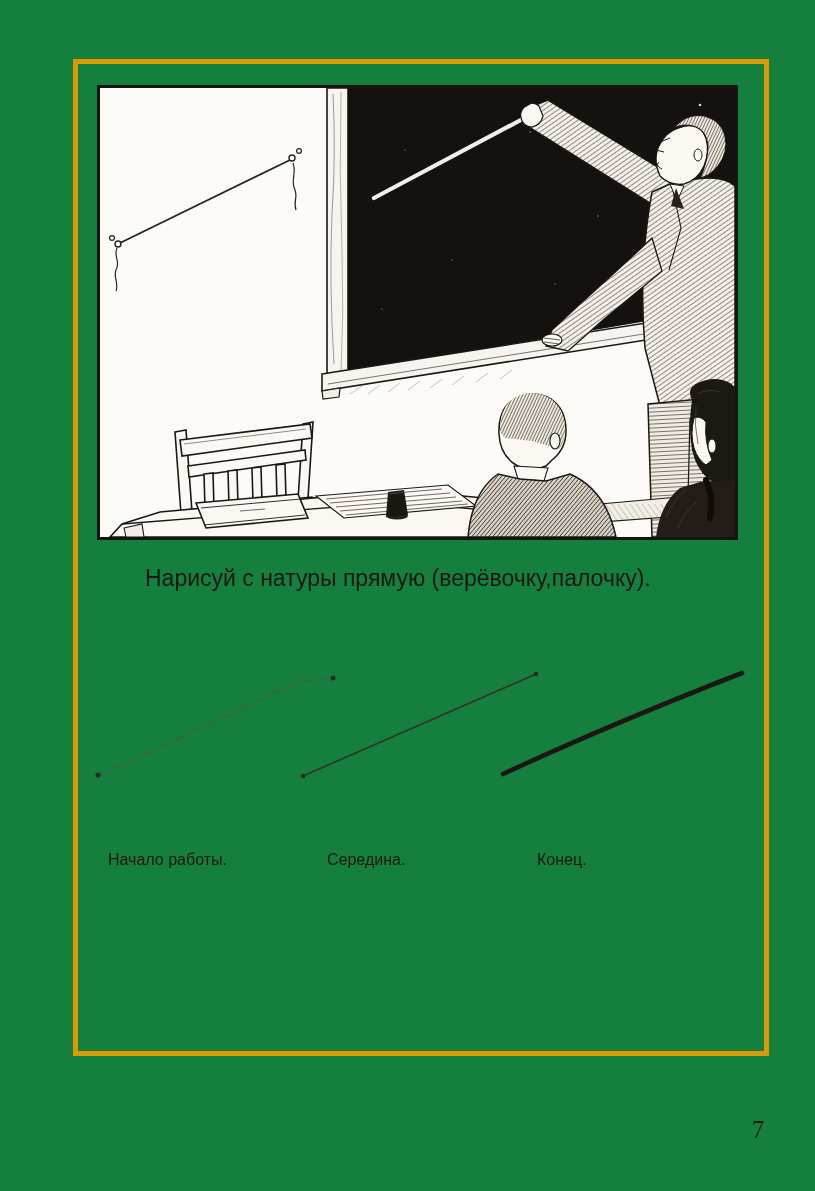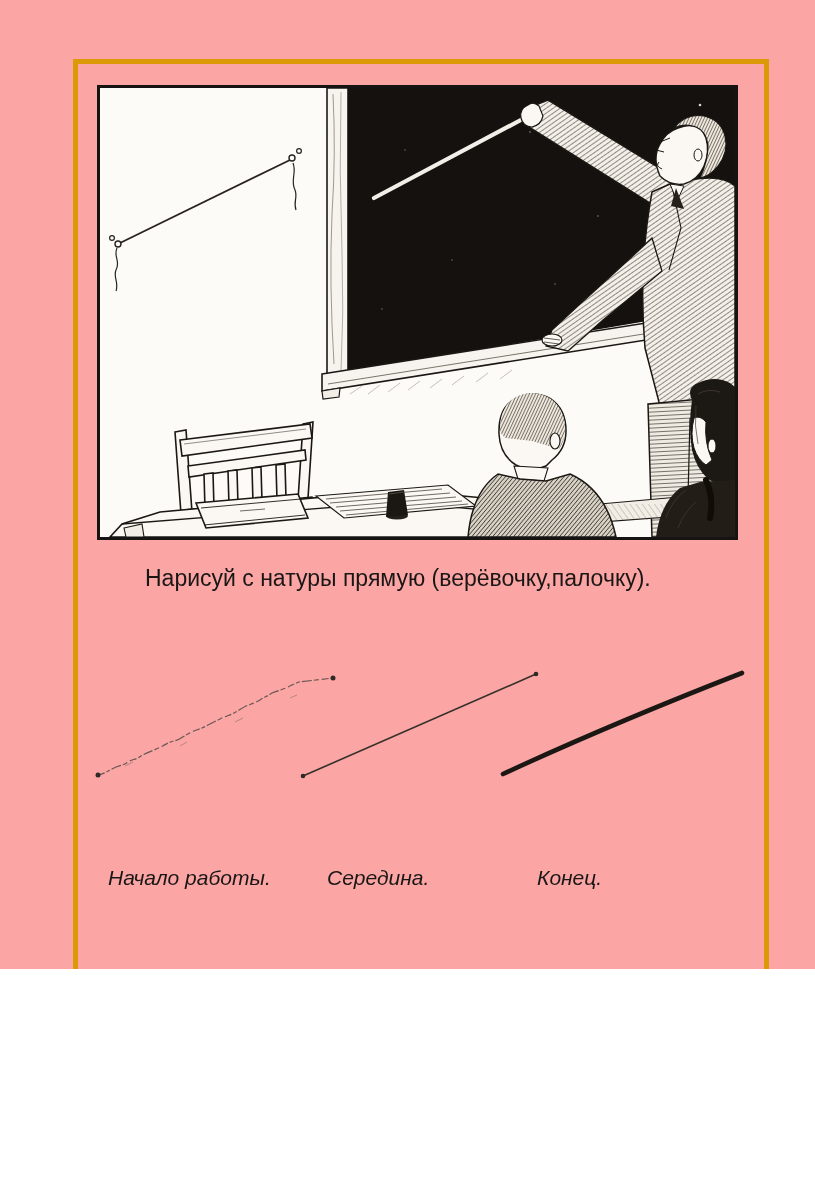--- a/index.html
+++ b/index.html
@@ -2,22 +2,22 @@
 <html style="--gold: #DC9906;"><head>
 <meta charset="utf-8">
 <style>
   :root{
     --gold:#DC9906;
     --ink:#1b1814;
   }
   html,body{margin:0;padding:0;background:#ffffff;}
   .page{
     position:relative;
-    width:815px;height:969px;
-    background:#fca5a5;
+    width:815px;height:1191px;
+    background:#15803d;
     overflow:hidden;
     font-family:"Liberation Sans",sans-serif;
     color:var(--ink);
   }
   .gold-frame{
     position:absolute;left:73px;top:59px;
     width:686px;height:987px;
     border:5px solid var(--gold);
     background:transparent;
   }
@@ -31,24 +31,23 @@
   .caption{
     position:absolute;left:145px;top:564px;margin:0;
     font-size:23px;line-height:28px;white-space:nowrap;
     color:#191715;
   }
   .stages-svg{
     position:absolute;left:85px;top:658px;
     width:670px;height:134px;
   }
   .stage-label{
-    position:absolute;top:864px;margin:0;
-    font-size:21px;line-height:28px;white-space:nowrap;
+    position:absolute;top:846px;margin:0;
+    font-size:16px;line-height:28px;white-space:nowrap;
     color:#191715;
-    font-style:italic;
   }
   .stage-label.start{left:108px;}
   .stage-label.middle{left:327px;}
   .stage-label.end{left:537px;}
   .page-number{
     position:absolute;left:744px;top:1116px;width:28px;
     text-align:center;
     font-family:"Liberation Serif",serif;
     font-size:25px;color:#23201c;
   }

